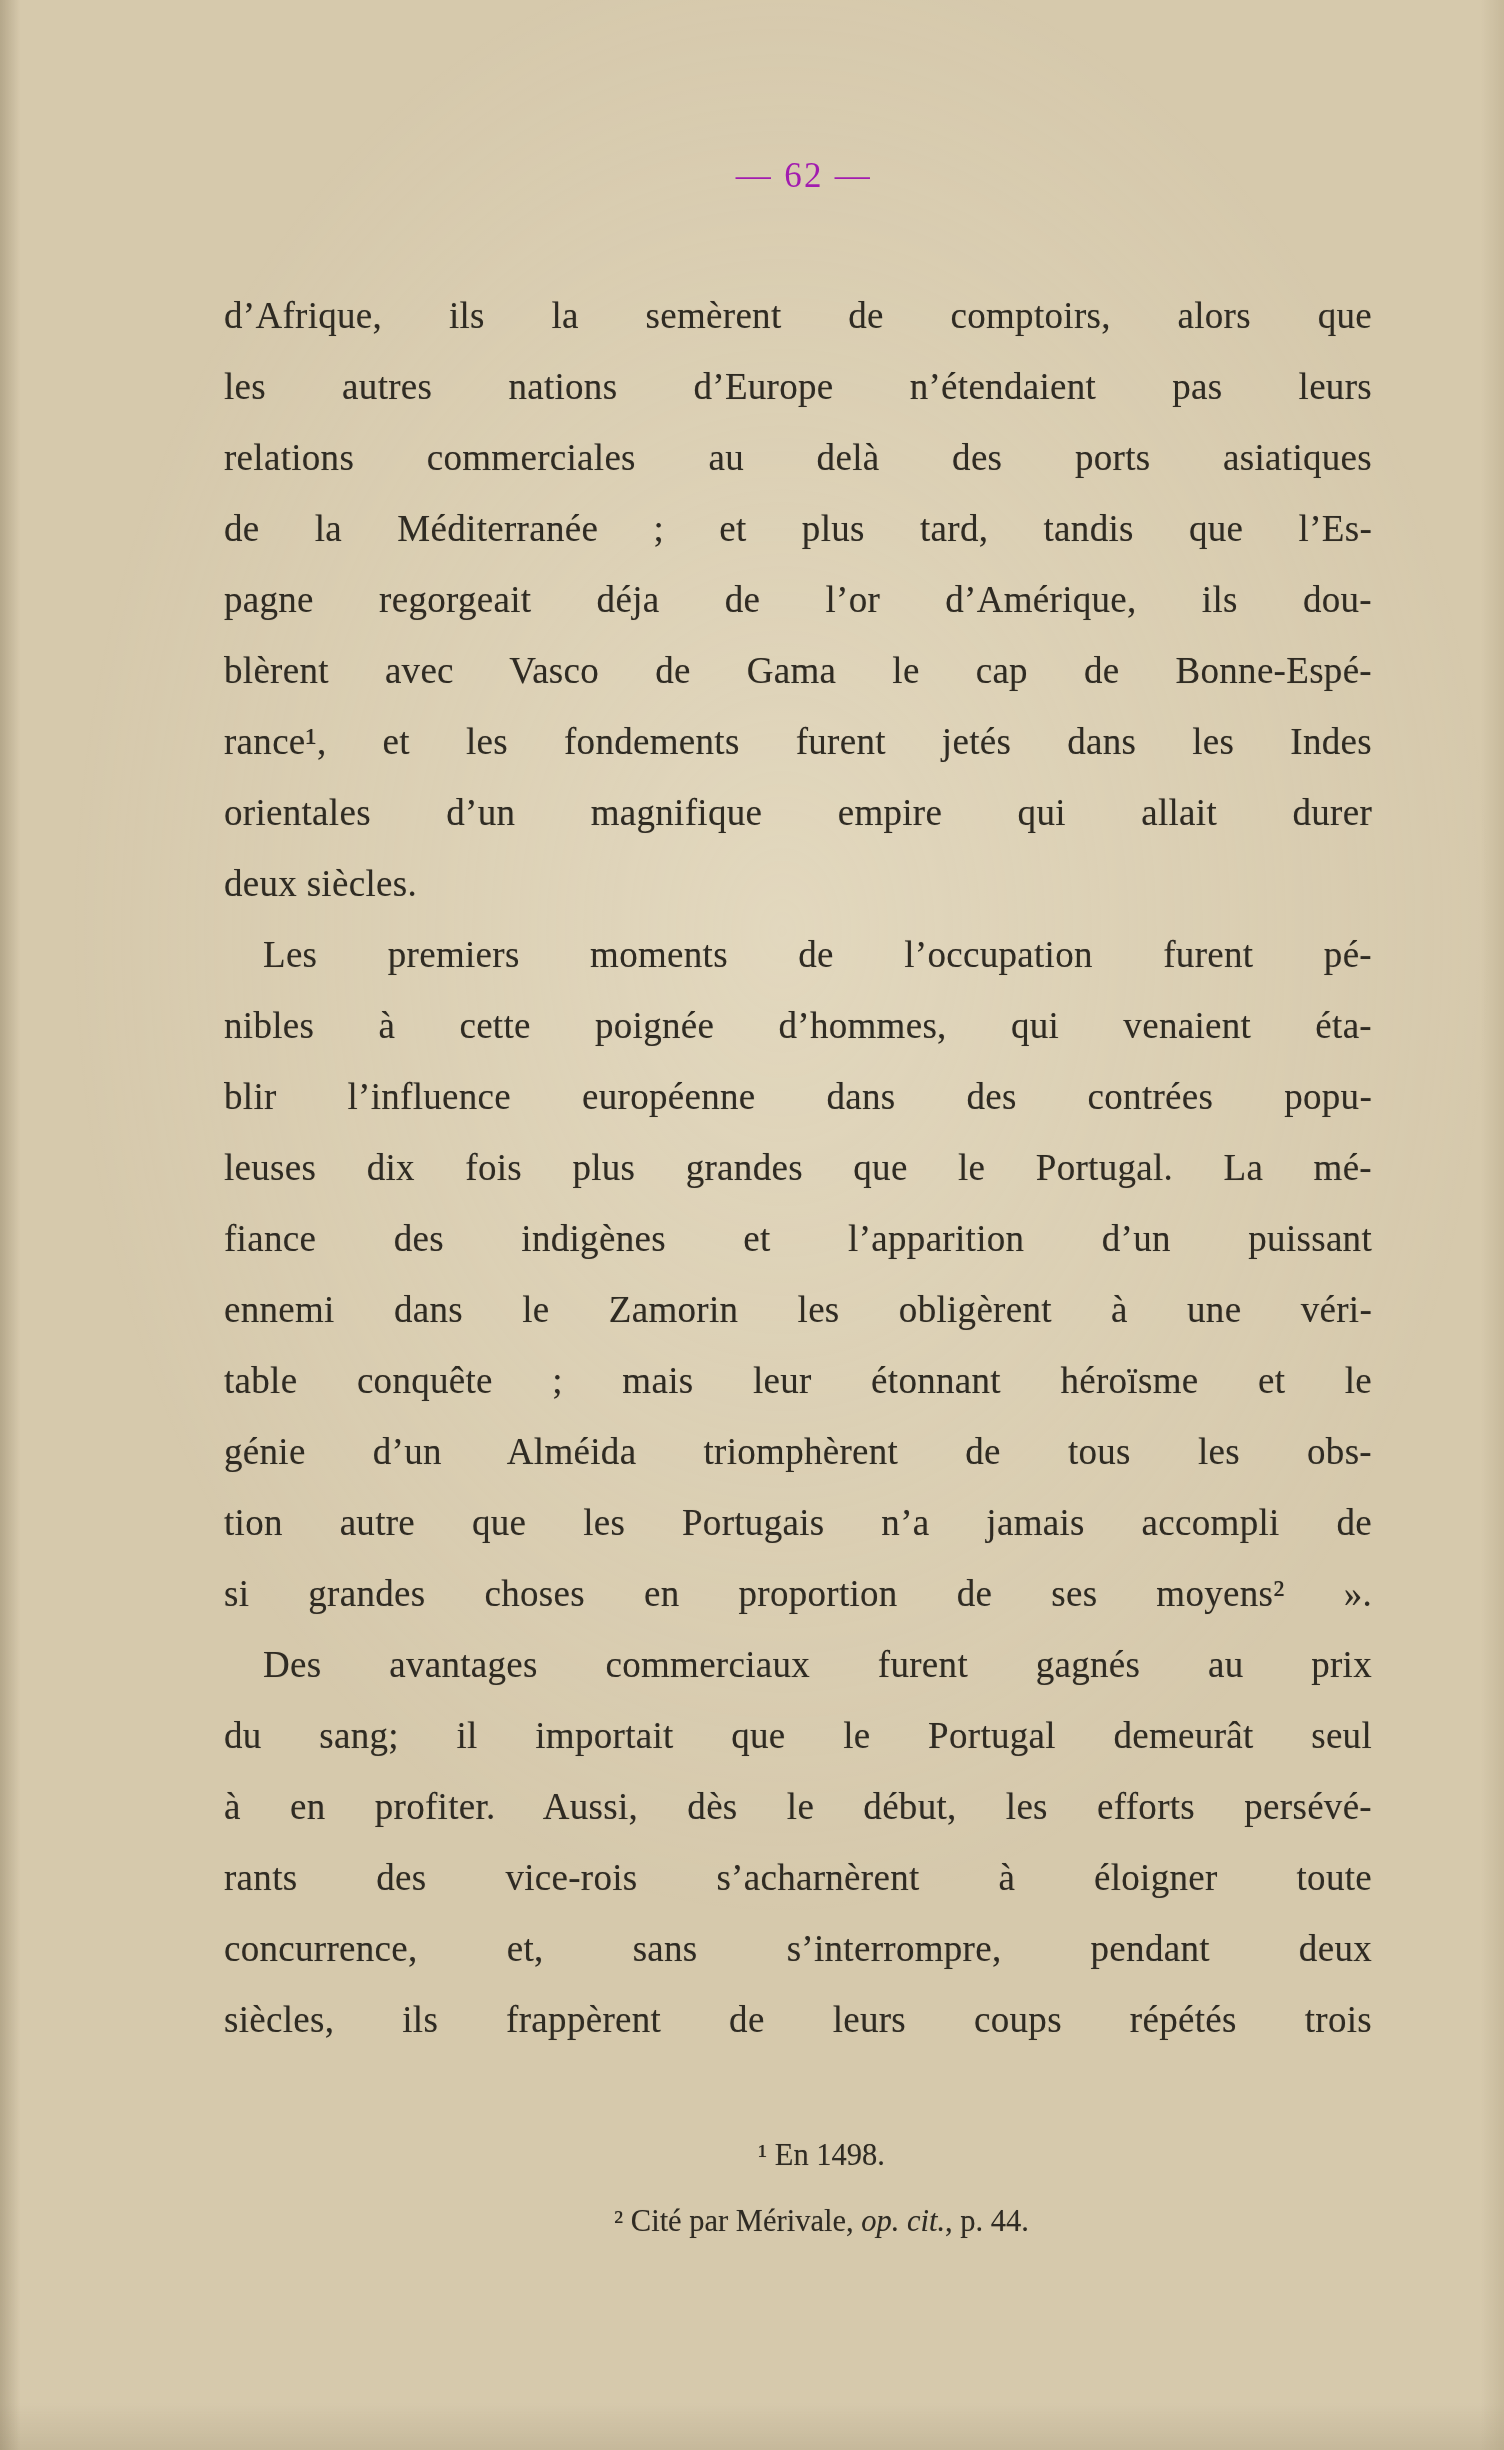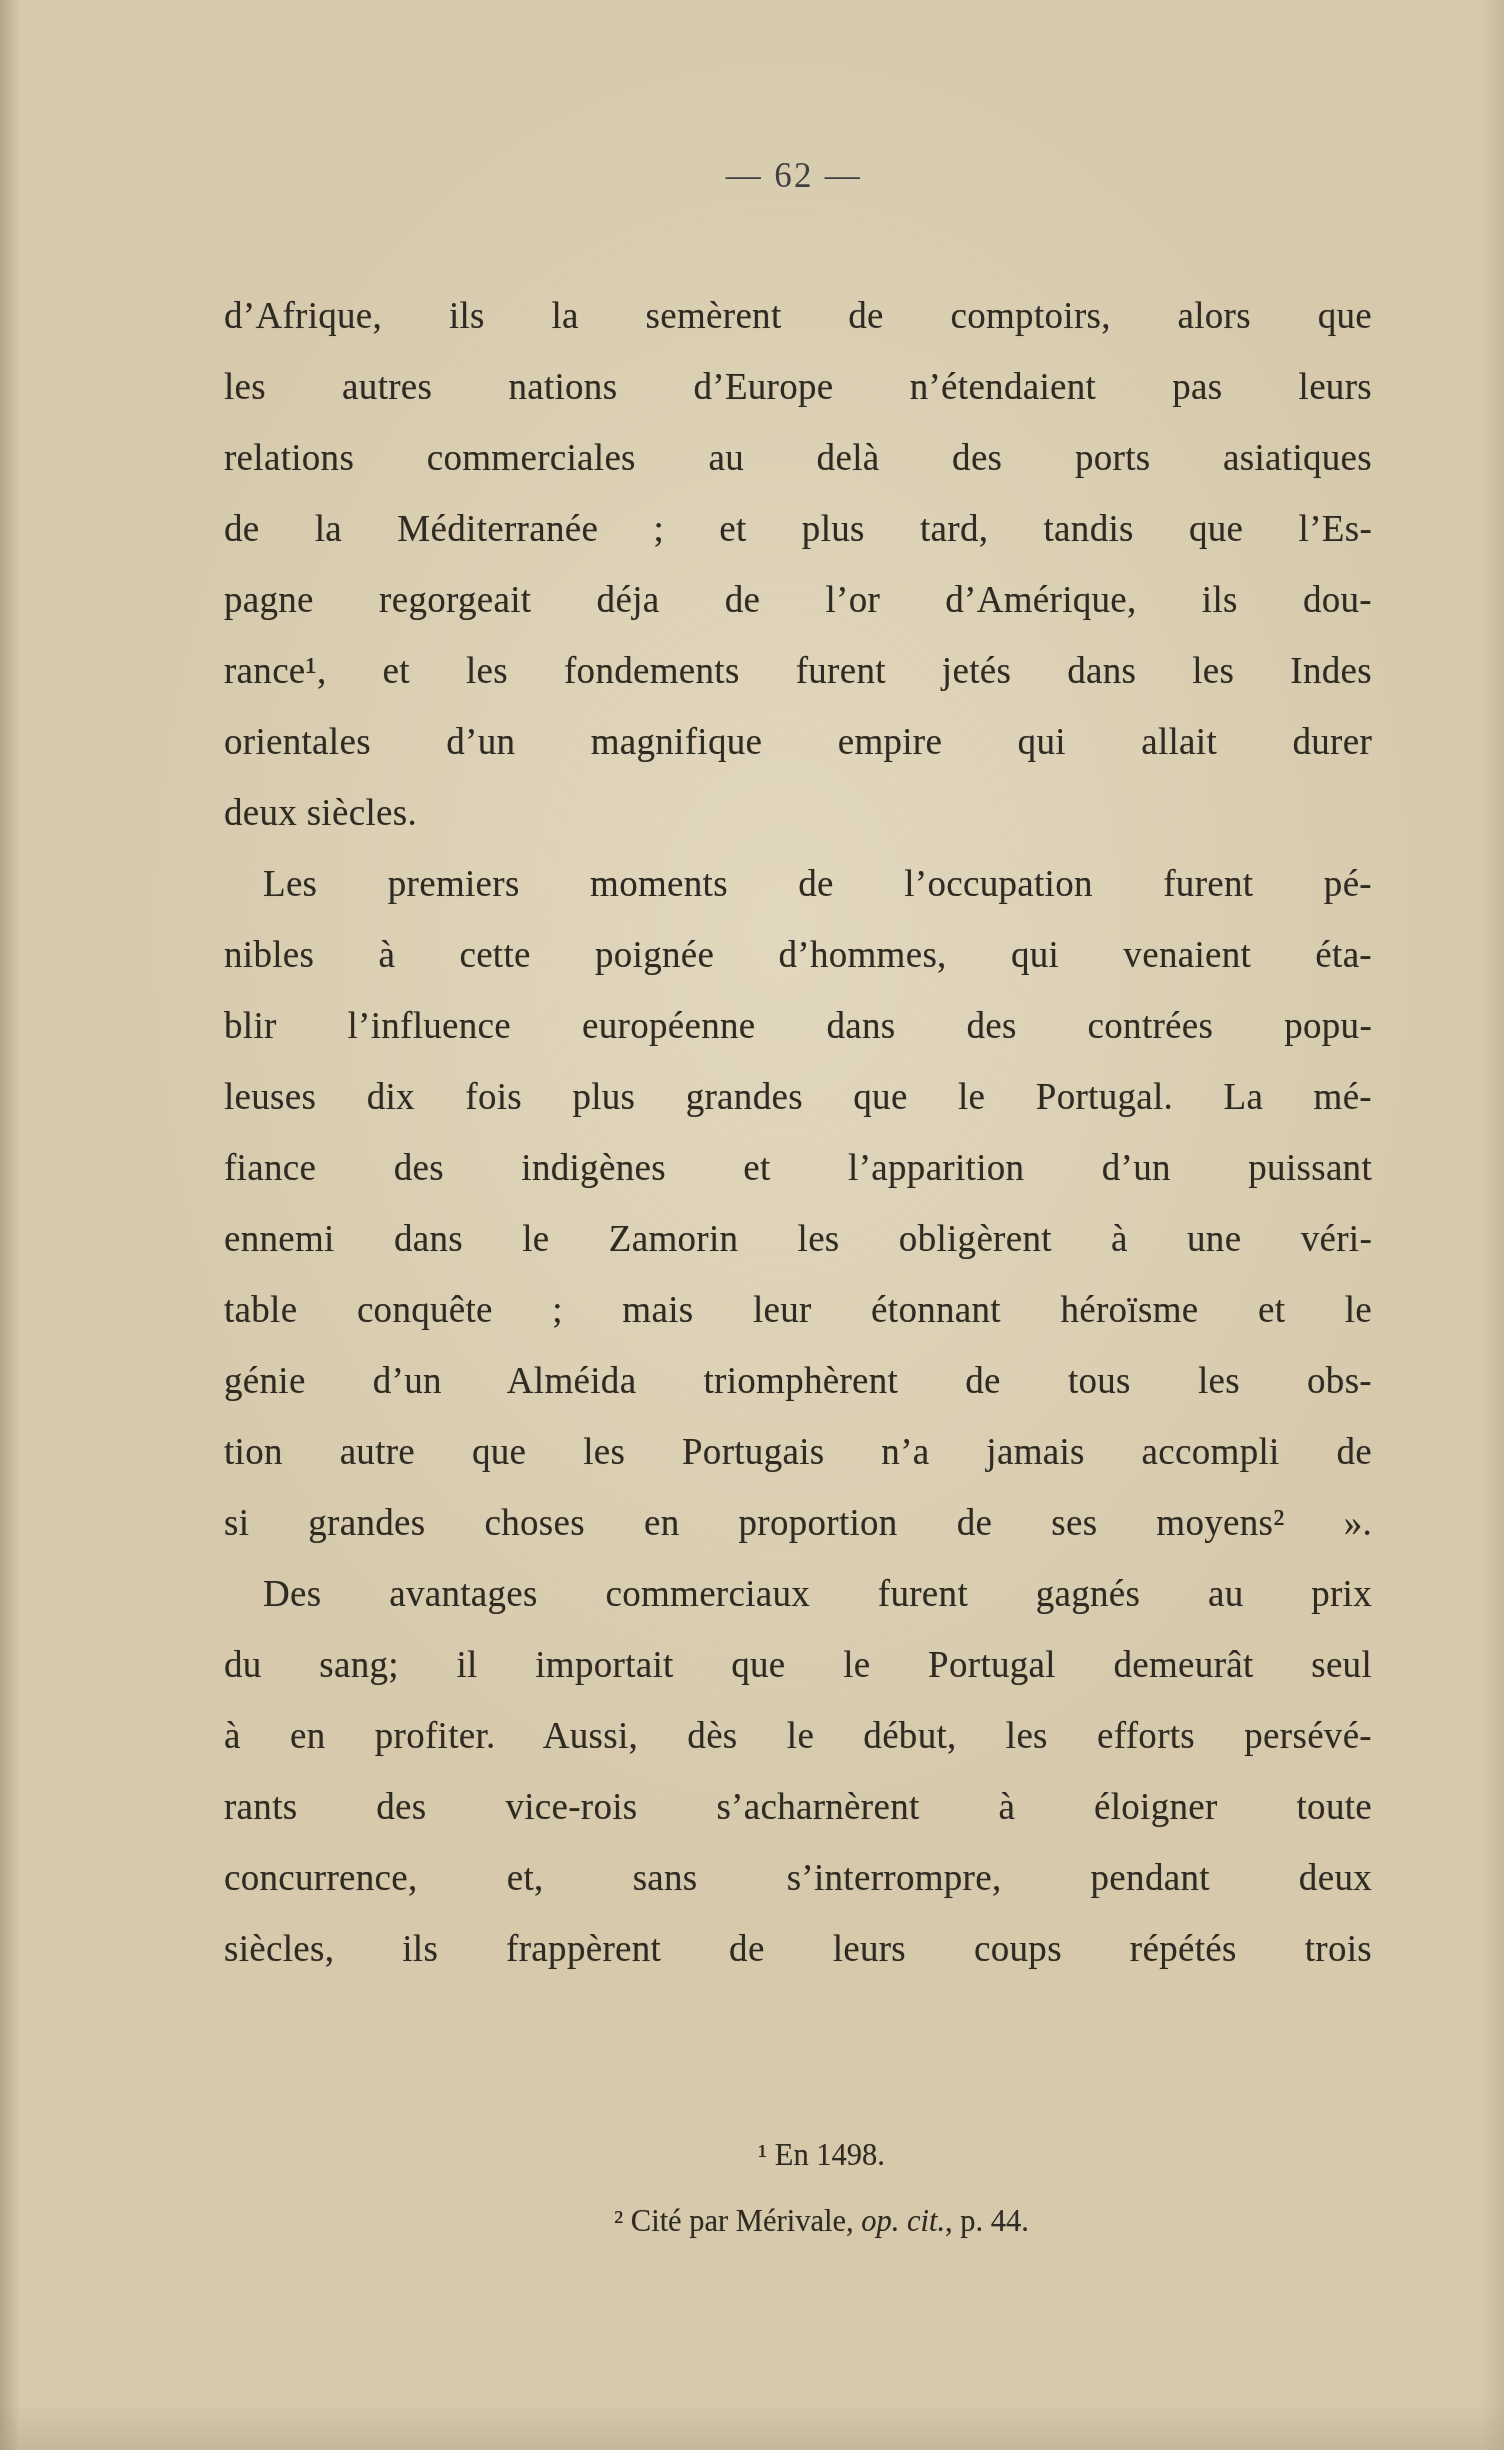--- a/index.html
+++ b/index.html
@@ -16,26 +16,26 @@
     background:
       radial-gradient(ellipse 1017px 1408px at 52% 38%, rgba(255, 250, 232, 0.30), rgba(255, 250, 232, 0) 70%),
       linear-gradient(90deg, rgba(140, 126, 98, 0.45) 0px, rgba(140, 126, 98, 0) 20.3px),
       linear-gradient(270deg, rgba(170, 156, 124, 0.35) 0px, rgba(170, 156, 124, 0) 23.5px),
       linear-gradient(0deg, rgba(160, 146, 114, 0.30) 0px, rgba(160, 146, 114, 0) 47px),
       #d6c9ac;
   }
   .page-number {
     position: absolute;
     top: 156px;
-    left: 220px;
+    left: 230px;
     width: 1148px;
     text-align: center;
     font-size: 35px;
     letter-spacing: 2.3px;
-    color: #404040;
+    color: #a21caf;
   }
   .text-block {
     position: absolute;
     left: 224px;
     top: 280px;
     width: 1148px;
     font-size: 37px;
     line-height: 71px;
     letter-spacing: 0.3px;
     text-shadow: 0 0 0.8px rgba(47, 43, 35, 0.35);
@@ -68,20 +68,21 @@
 <body>
 
 <div class="page-number">— 62 —</div>
 
 <div class="text-block">
   <div class="line">d’Afrique, ils la semèrent de comptoirs, alors que</div>
   <div class="line">les autres nations d’Europe n’étendaient pas leurs</div>
   <div class="line">relations commerciales au delà des ports asiatiques</div>
   <div class="line">de la Méditerranée ; et plus tard, tandis que l’Es-</div>
   <div class="line">pagne regorgeait déja de l’or d’Amérique, ils dou-</div>
+  <div class="line">blèrent avec Vasco de Gama le cap de Bonne-Espé-</div>
   <div class="line">rance¹, et les fondements furent jetés dans les Indes</div>
   <div class="line">orientales d’un magnifique empire qui allait durer</div>
   <div class="line plain">deux siècles.</div>
   <div class="line indent">Les premiers moments de l’occupation furent pé-</div>
   <div class="line">nibles à cette poignée d’hommes, qui venaient éta-</div>
   <div class="line">blir l’influence européenne dans des contrées popu-</div>
   <div class="line">leuses dix fois plus grandes que le Portugal. La mé-</div>
   <div class="line">fiance des indigènes et l’apparition d’un puissant</div>
   <div class="line">ennemi dans le Zamorin les obligèrent à une véri-</div>
   <div class="line">table conquête ; mais leur étonnant héroïsme et le</div>

